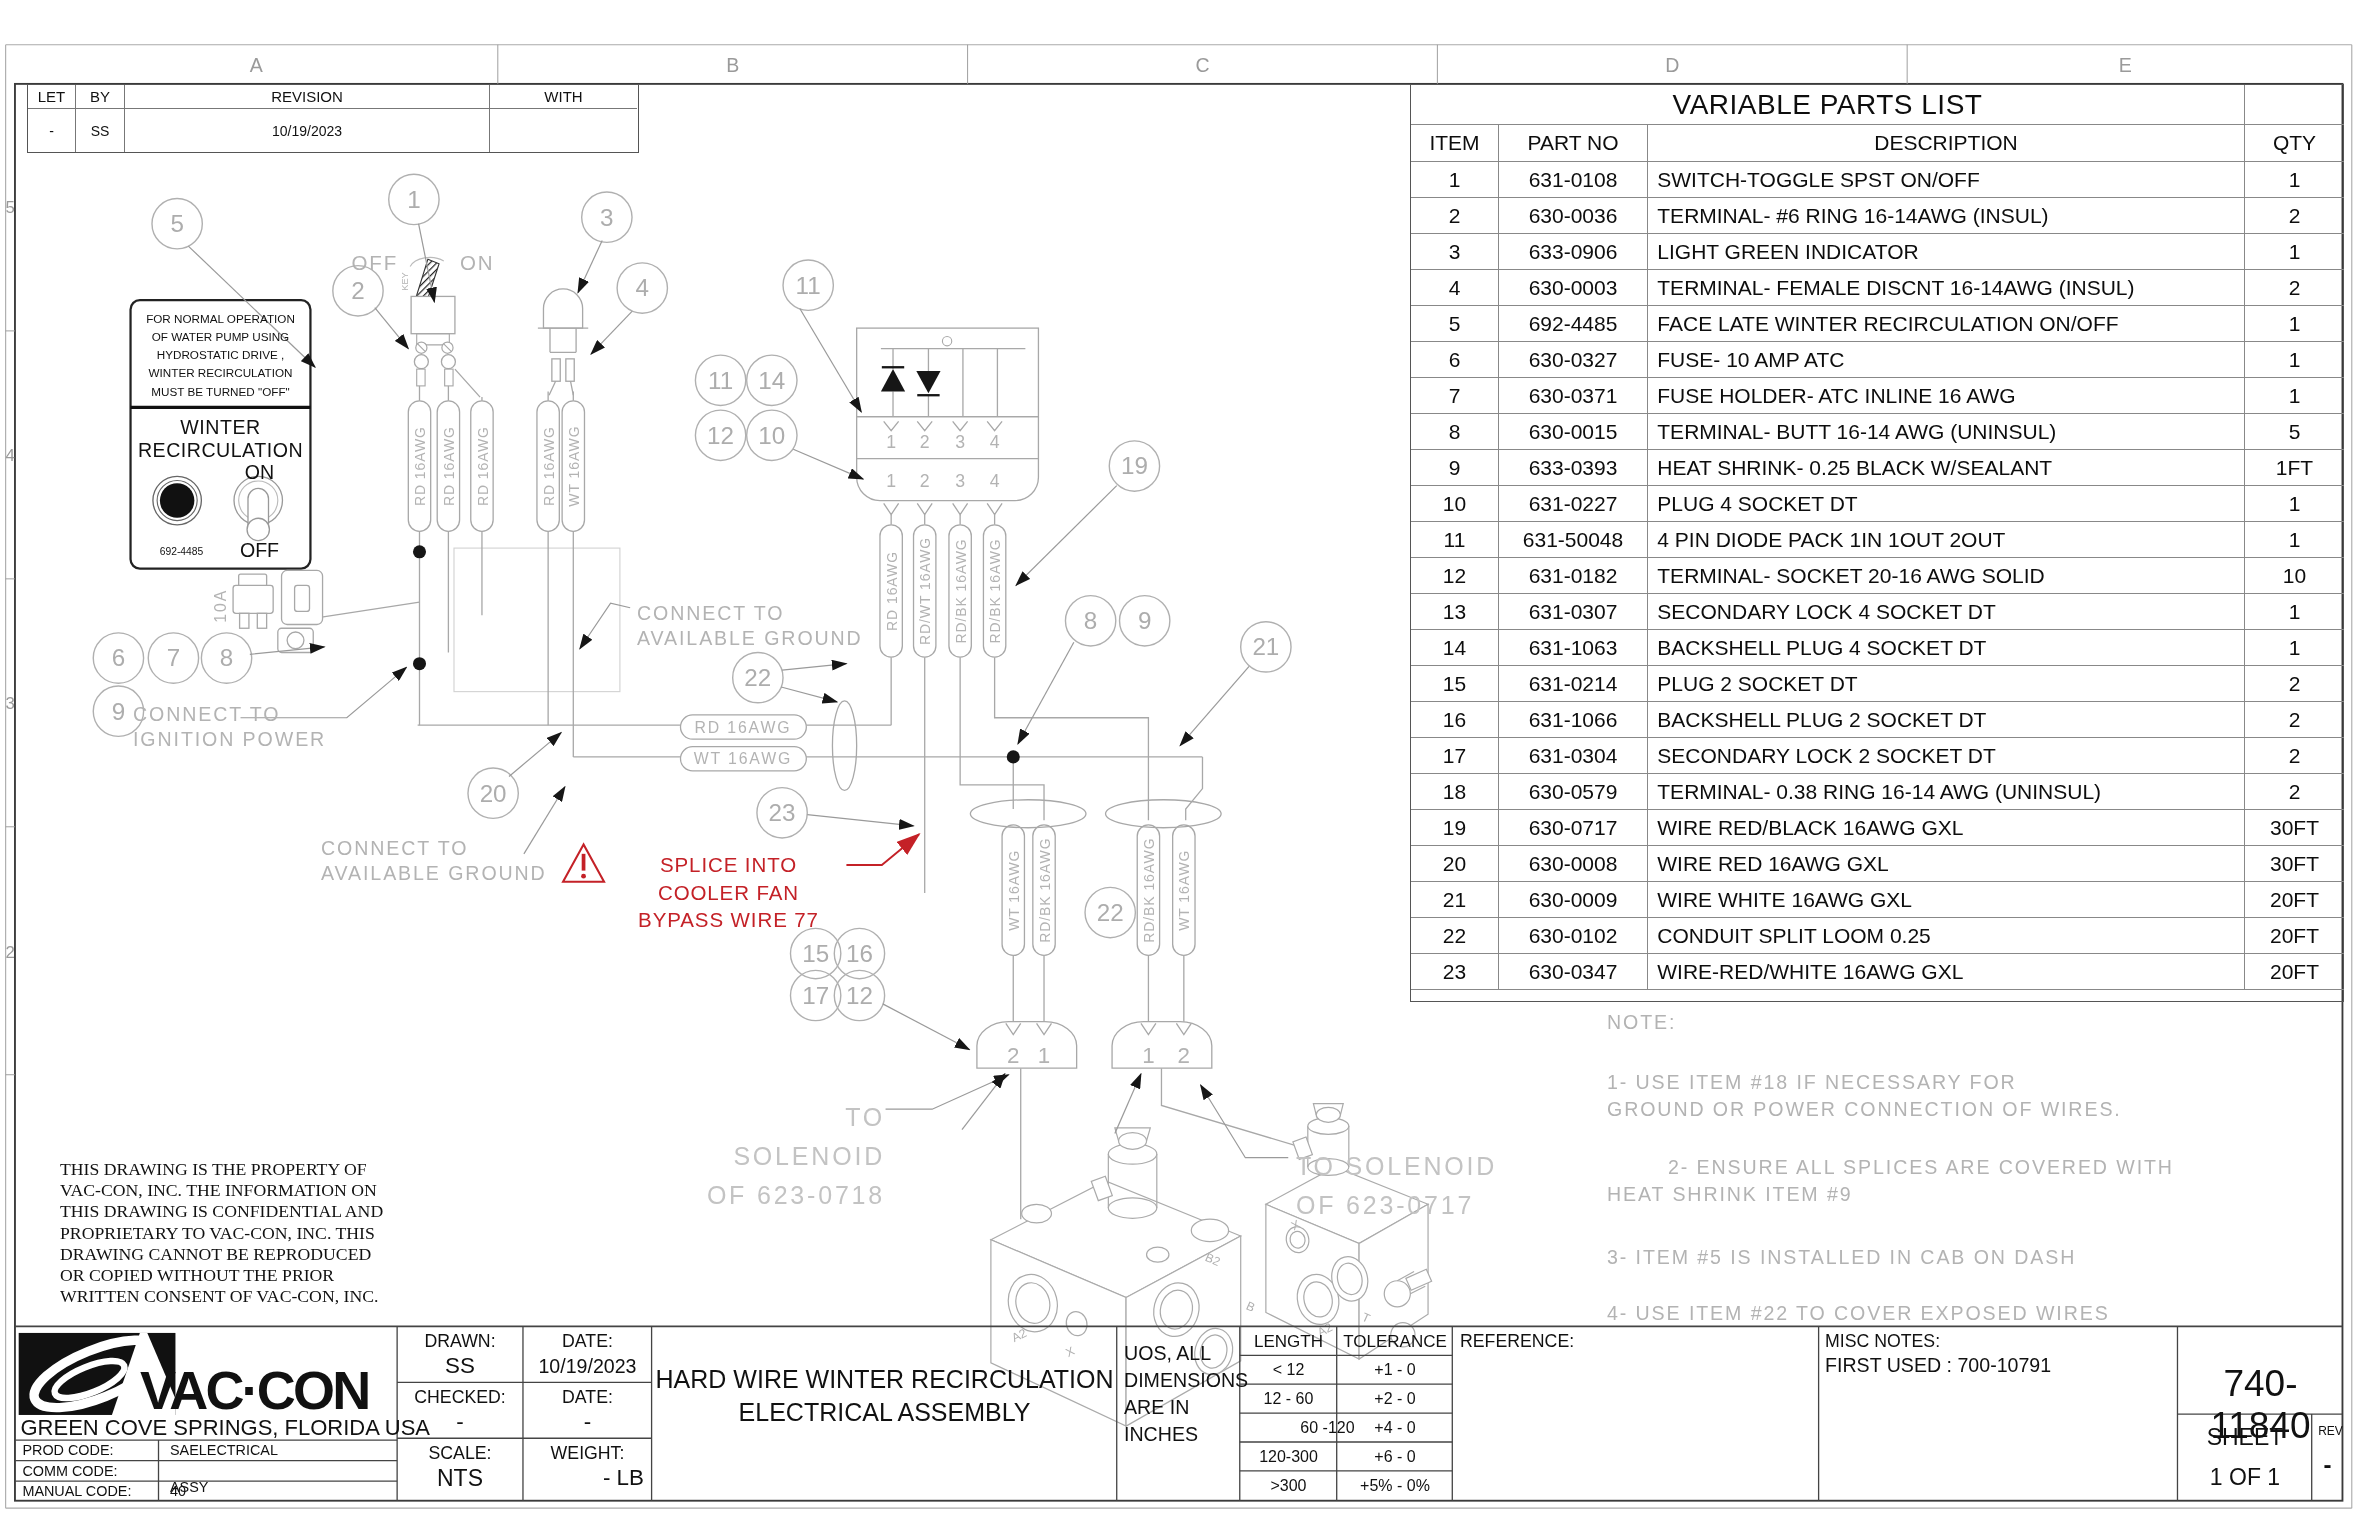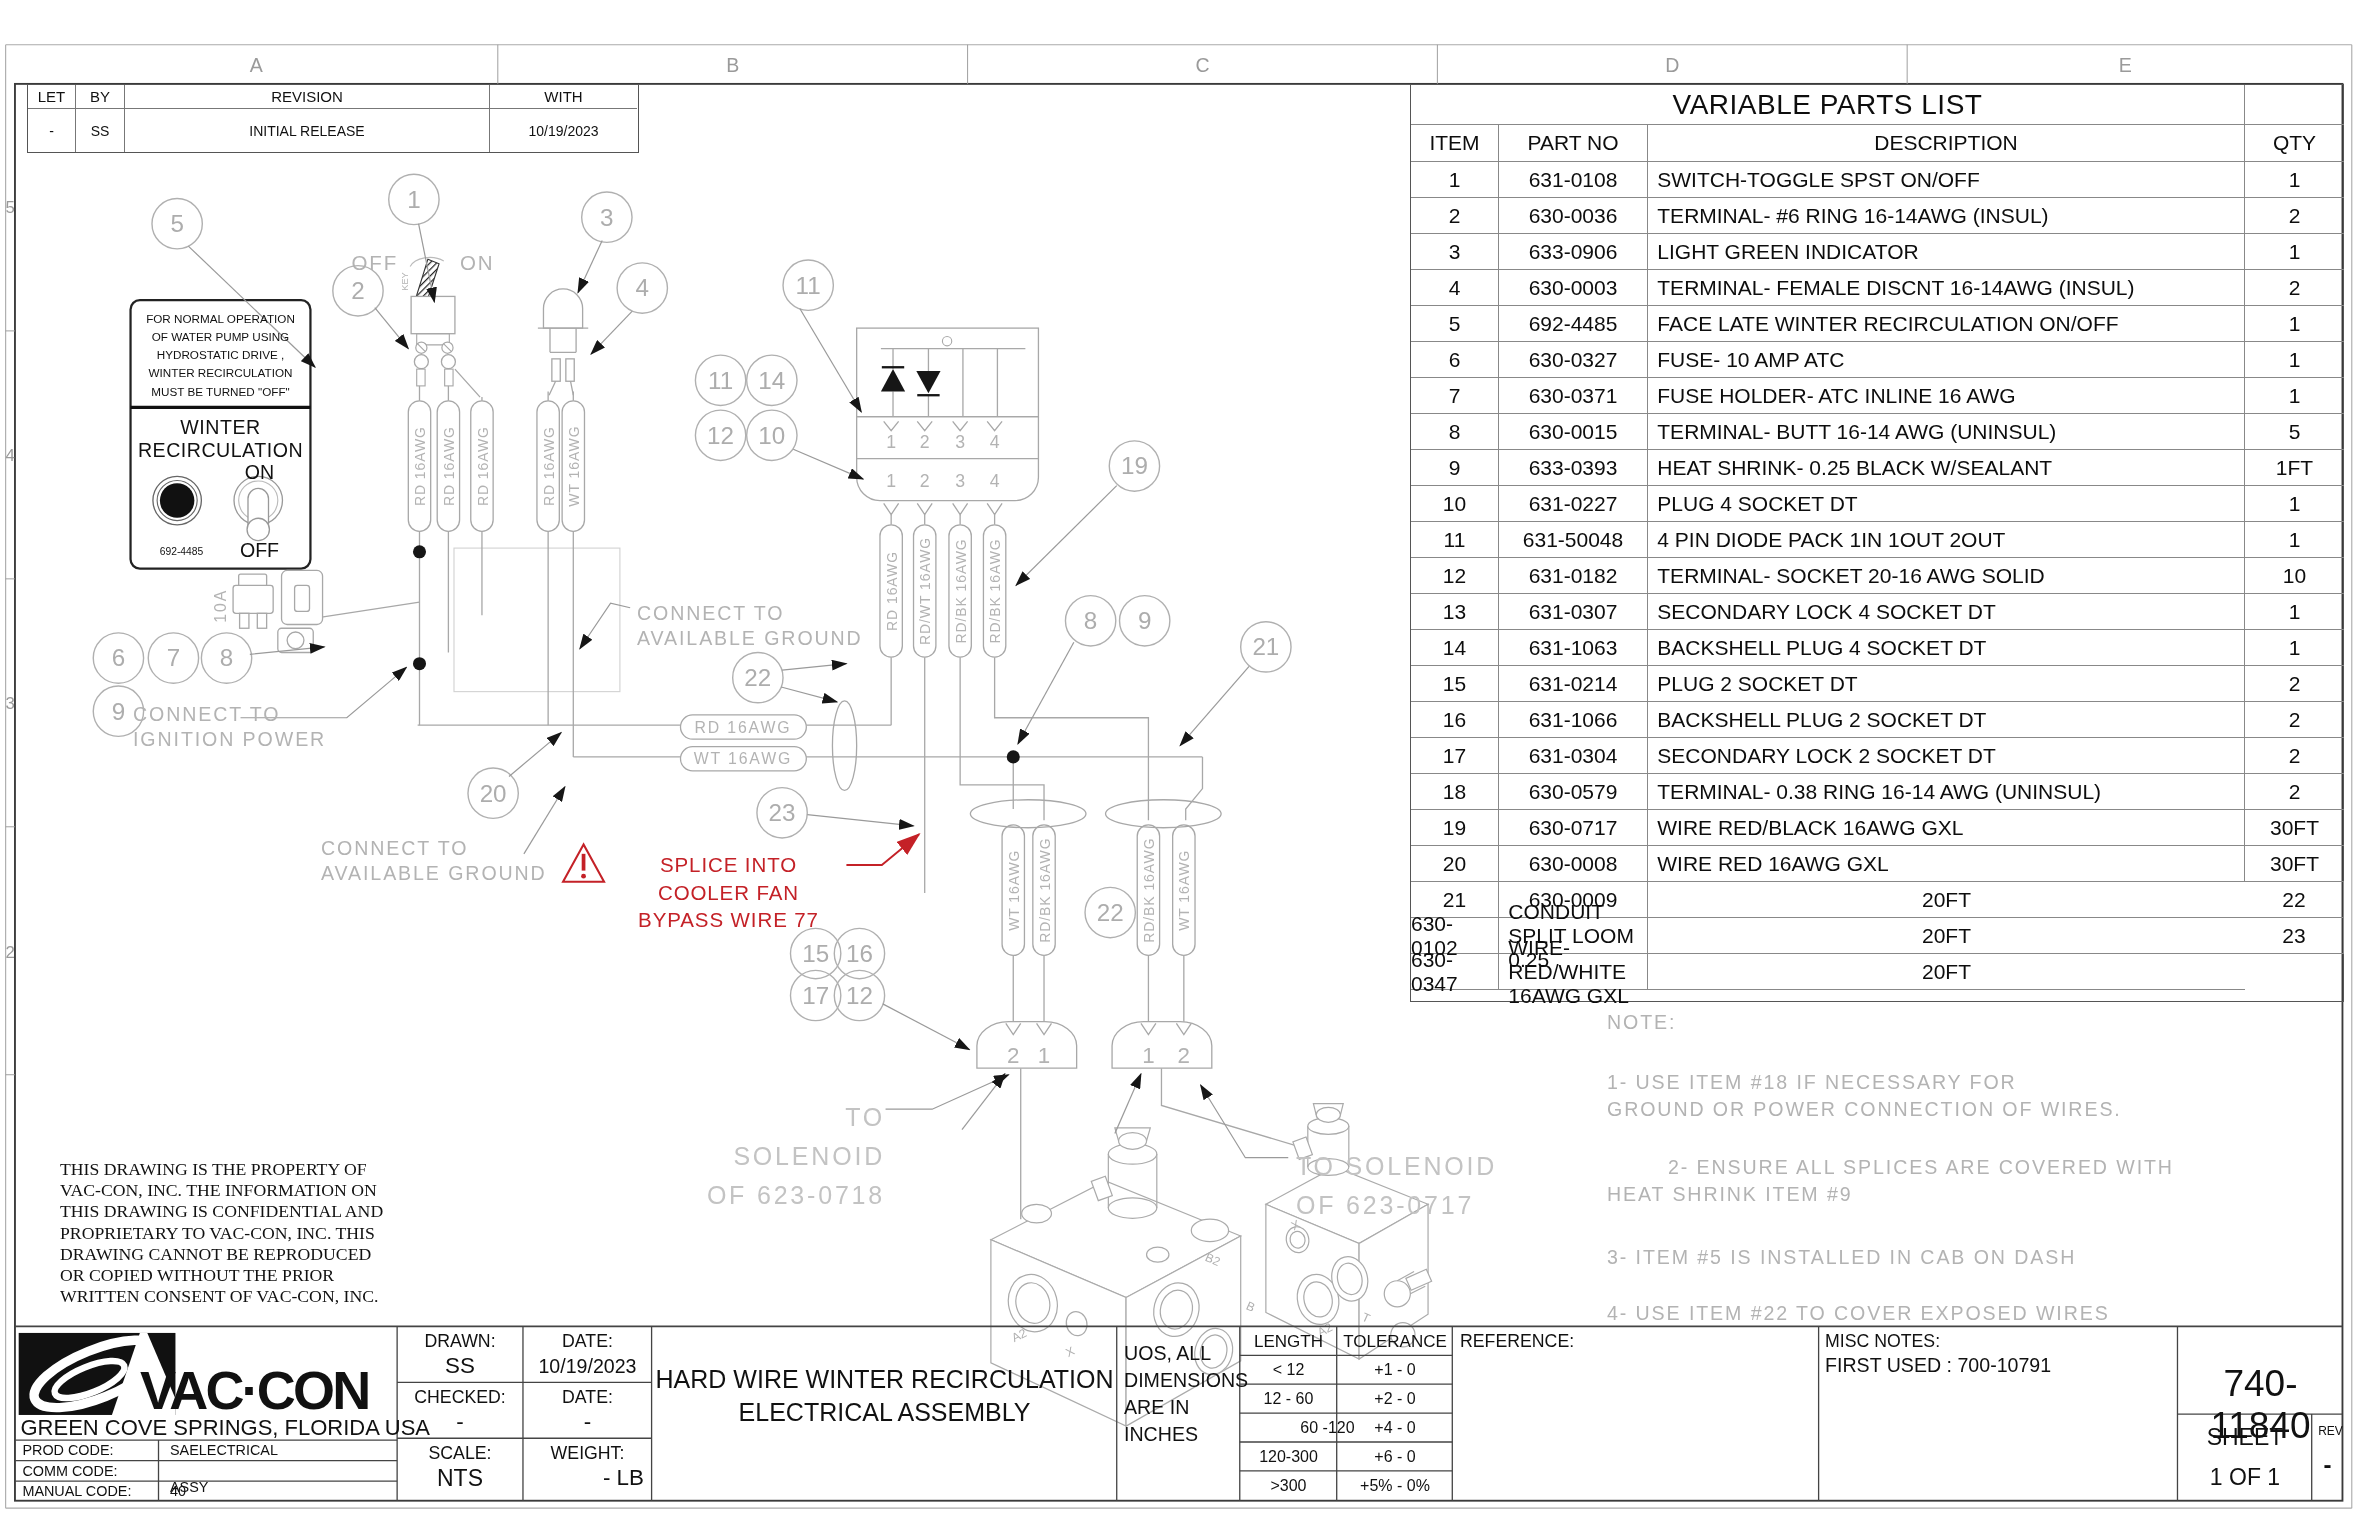--- a/index.html
+++ b/index.html
@@ -451,21 +451,20 @@
   <path d="M908,928 L946,928 L986,895" fill="none" stroke="#c42127" stroke-width="2" marker-end="url(#ahr)"></path>
 </svg>
 
 <div class="abs revtbl">
   <div>LET</div>
   <div>BY</div>
   <div>REVISION</div>
   <div>WITH</div>
   <div>-</div>
   <div>SS</div>
-  <div>INITIAL RELEASE</div>
   <div>10/19/2023</div>
 </div>
 
 <div class="abs parts">
   <div class="ttl">VARIABLE PARTS LIST</div>
       <div class="noR"></div>
   <div>ITEM</div>
   <div>PART NO</div>
   <div>DESCRIPTION</div>
   <div class="noR">QTY</div>
@@ -544,20 +543,21 @@
   <div>19</div>
       <div>630-0717</div>
       <div class="desc">WIRE RED/BLACK 16AWG GXL</div>
       <div class="noR">30FT</div>
   <div>20</div>
       <div>630-0008</div>
       <div class="desc">WIRE RED 16AWG GXL</div>
       <div class="noR">30FT</div>
   <div>21</div>
       <div>630-0009</div>
+      <div class="desc">WIRE WHITE 16AWG GXL</div>
       <div class="noR">20FT</div>
   <div>22</div>
       <div>630-0102</div>
       <div class="desc">CONDUIT SPLIT LOOM 0.25</div>
       <div class="noR">20FT</div>
   <div>23</div>
       <div>630-0347</div>
       <div class="desc">WIRE-RED/WHITE 16AWG GXL</div>
       <div class="noR">20FT</div>
 </div>

